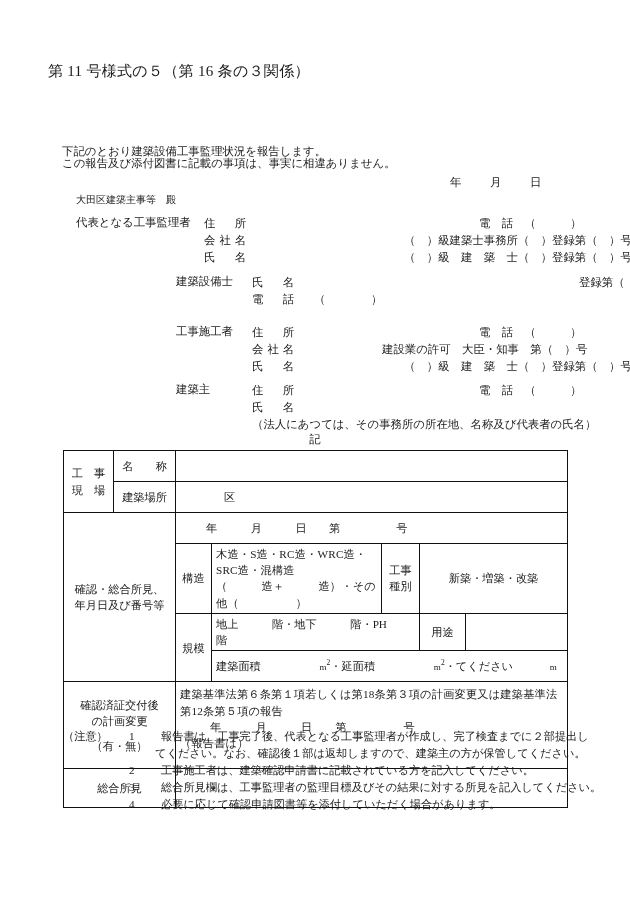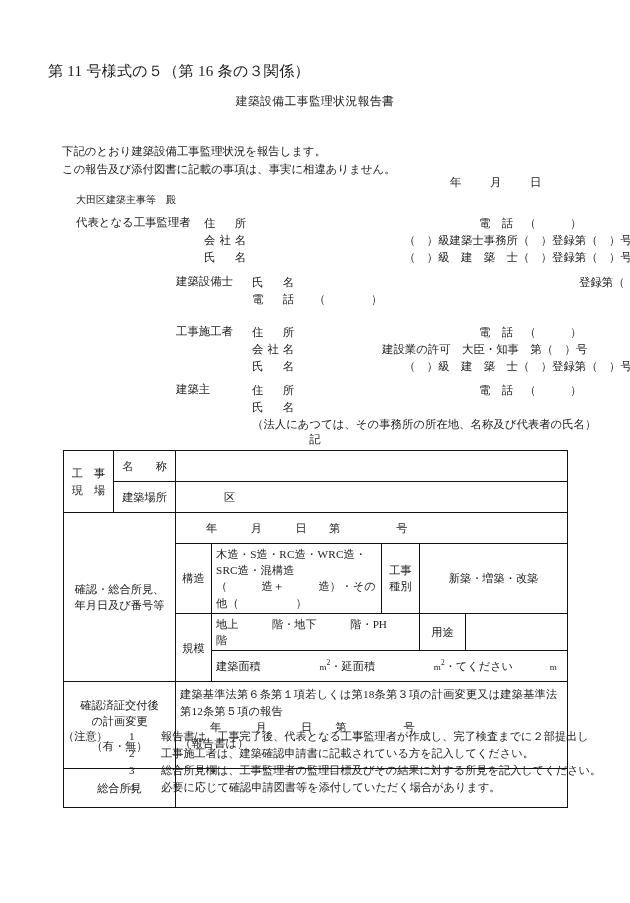--- a/index.html
+++ b/index.html
@@ -52,21 +52,21 @@
   .lead1 {
     position: absolute;
     left: 62px;
     top: 144px;
     font-size: 11.4px;
     white-space: nowrap;
   }
   .lead2 {
     position: absolute;
     left: 62px;
-    top: 162px;
+    top: 156px;
     font-size: 11.4px;
     white-space: nowrap;
   }
   .date-line {
     position: absolute;
     left: 450px;
     top: 175px;
     font-size: 11.4px;
     white-space: nowrap;
   }
@@ -191,21 +191,20 @@
     white-space: nowrap;
   }
 </style>
 </head>
 <body>
 
 <div class="page">
 
   <div class="form-no">第 11 号様式の５（第 16 条の３関係）</div>
 
-  <div class="doc-title">建築設備工事監理状況報告書</div>
 
   <div class="lead1">下記のとおり建築設備工事監理状況を報告します。</div>
   <div class="lead2">この報告及び添付図書に記載の事項は、事実に相違ありません。</div>
 
   <div class="date-line">
     <span class="date-y">年</span><span class="date-m">月</span><span>日</span>
   </div>
 
   <div class="addressee">大田区建築主事等　殿</div>
 
@@ -363,20 +362,21 @@
   </table>
 
   <div class="notes">
     <div class="notes-row">
       <span class="notes-head">（注意）</span>
       <div class="notes-list">
 
         <div class="note-item">
           <span class="note-num">1</span>
           <div class="note-body">報告書は、工事完了後、代表となる工事監理者が作成し、完了検査までに２部提出し</div>
+          <div class="note-cont">てください。なお、確認後１部は返却しますので、建築主の方が保管してください。</div>
         </div>
 
         <div class="note-item">
           <span class="note-num">2</span>
           <div class="note-body">工事施工者は、建築確認申請書に記載されている方を記入してください。</div>
         </div>
 
         <div class="note-item">
           <span class="note-num">3</span>
           <div class="note-body">総合所見欄は、工事監理者の監理目標及びその結果に対する所見を記入してください。</div>

